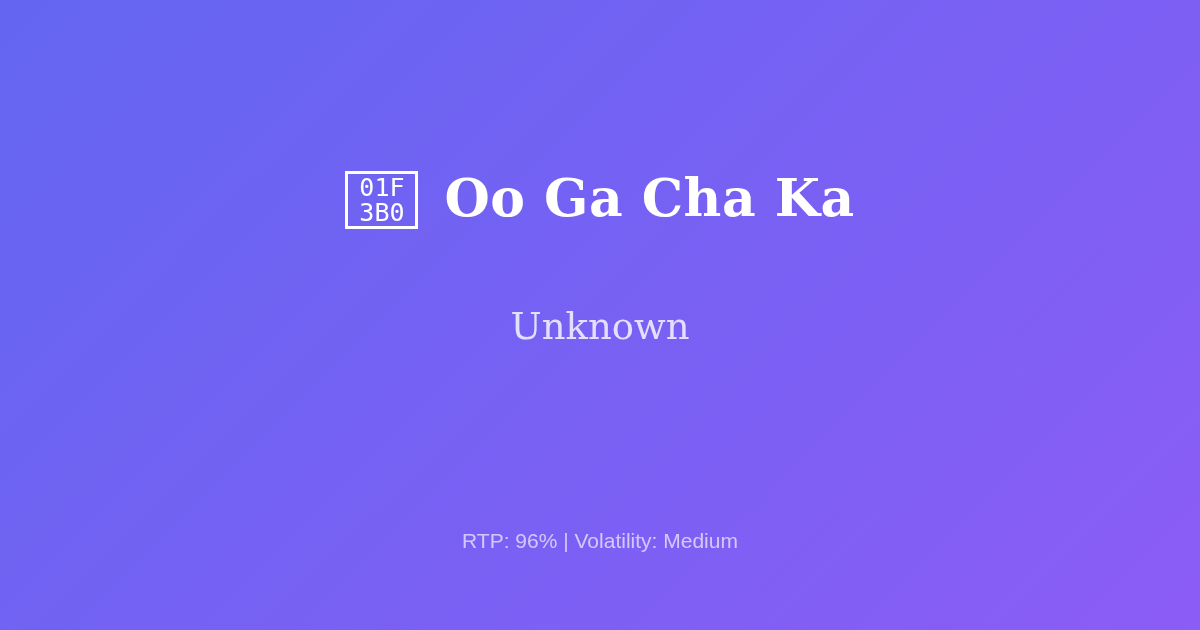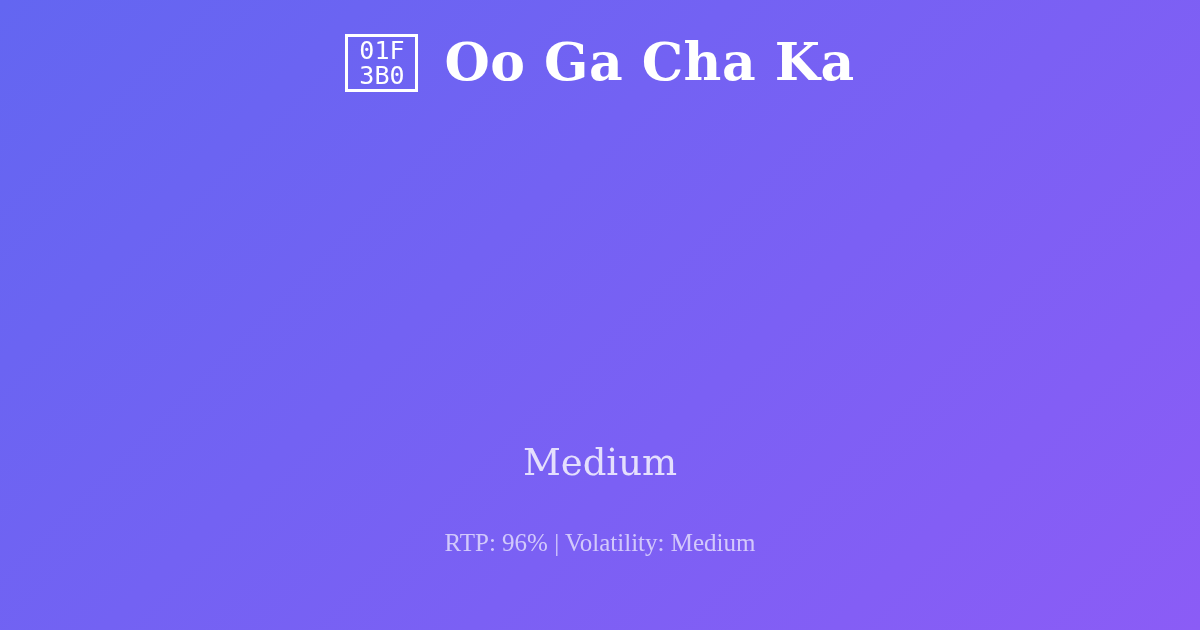--- a/index.html
+++ b/index.html
@@ -30,21 +30,21 @@
   
   .hero {
     position: absolute;
     left: 0;
     right: 0;
     top: 0;
     height: 500px;
     display: flex;
     flex-direction: column;
     align-items: center;
-    justify-content: space-between;
+    justify-content: center;
     padding-bottom: 16px;
     box-sizing: border-box;
   }
 
   .title-row {
     display: flex;
     flex-direction: row;
     align-items: center;
     justify-content: center;
     gap: 26px;
@@ -98,23 +98,23 @@
   
   .footer {
     position: absolute;
     left: 0;
     right: 0;
     top: 528px;
     text-align: center;
   }
   .footer-text {
     display: inline-block;
-    font-family: Liberation Serif, serif;
+    font-family: Liberation Sans, sans-serif;
     font-weight: 400;
-    font-size: 25px;
+    font-size: 21px;
     line-height: 1.2;
     color: rgba(255, 255, 255, 0.66);
     white-space: nowrap;
   }
 </style>
 </head>
 <body>
 
 <div class="card">
 
@@ -124,21 +124,21 @@
 
       <span class="tofu">
         <span class="tofu-row">01F</span>
         <span class="tofu-row">3B0</span>
       </span>
 
       <h1 class="title">Oo Ga Cha Ka</h1>
 
     </div>
 
-    <div class="subtitle">Medium</div>
+    <div class="subtitle">Unknown</div>
 
   </div>
 
   <div class="footer">
     <span class="footer-text">RTP: 96% | Volatility: Medium</span>
   </div>
 
 </div>
 
 </body></html>

